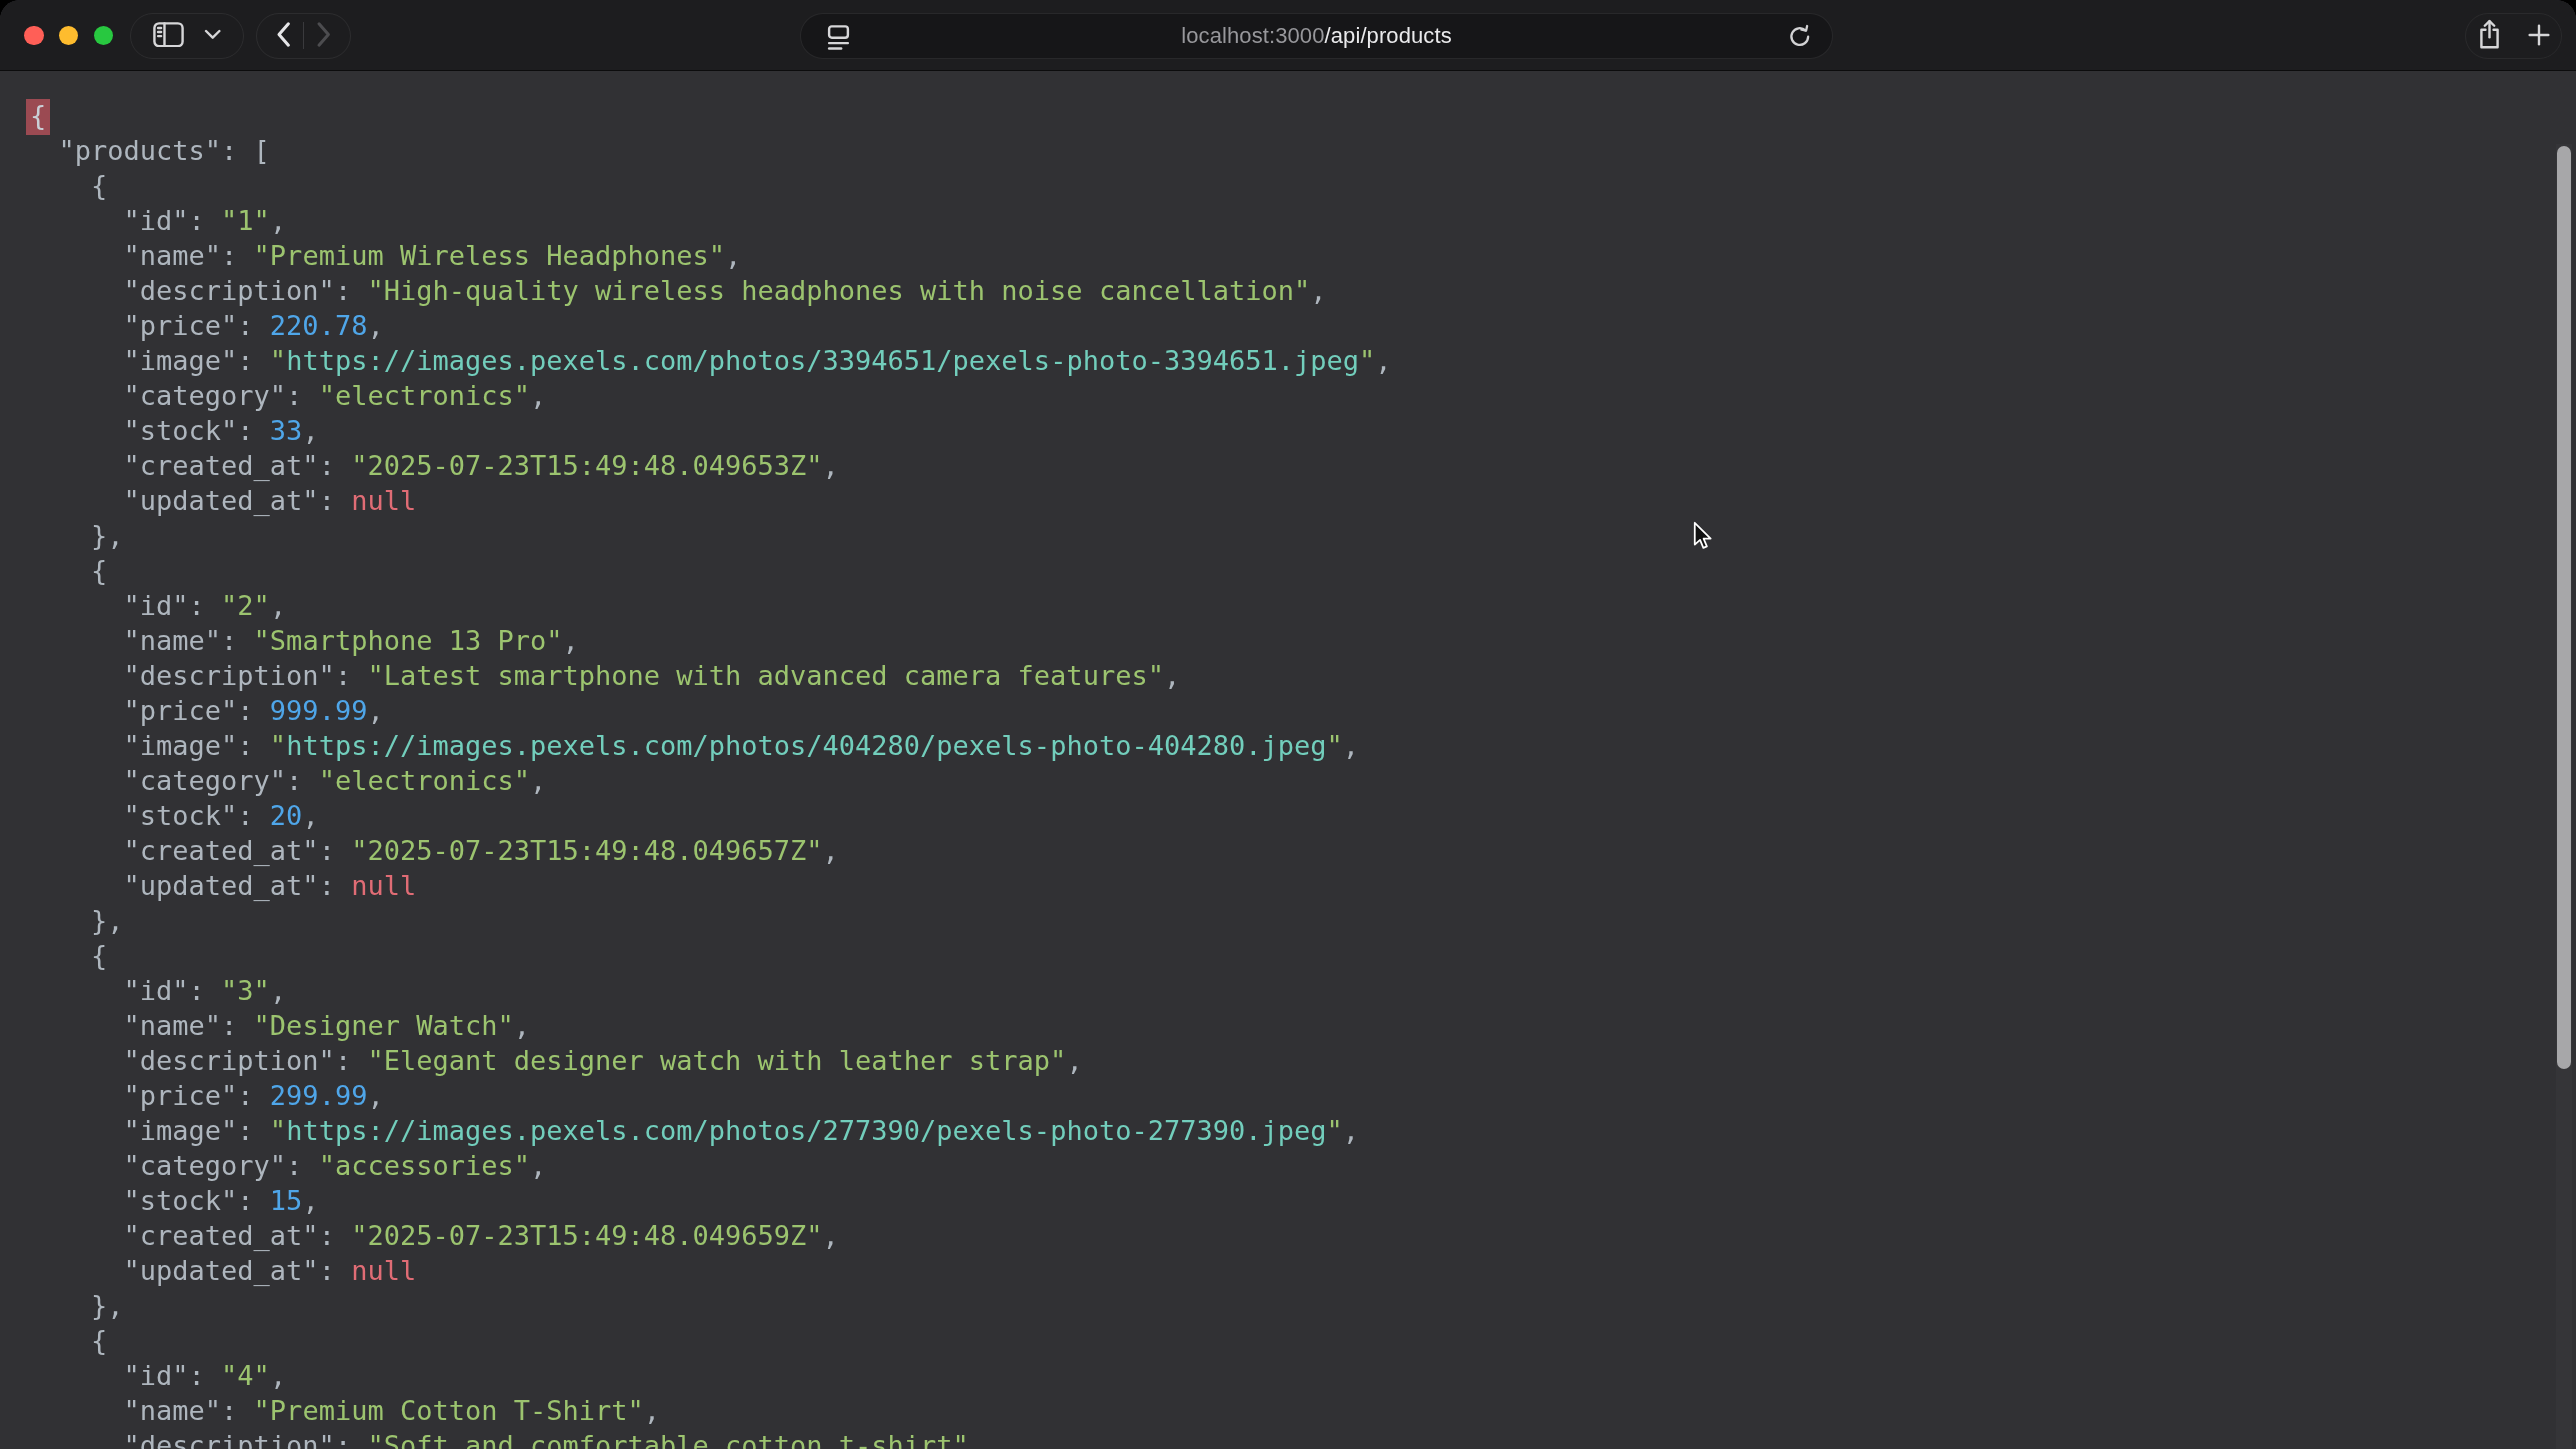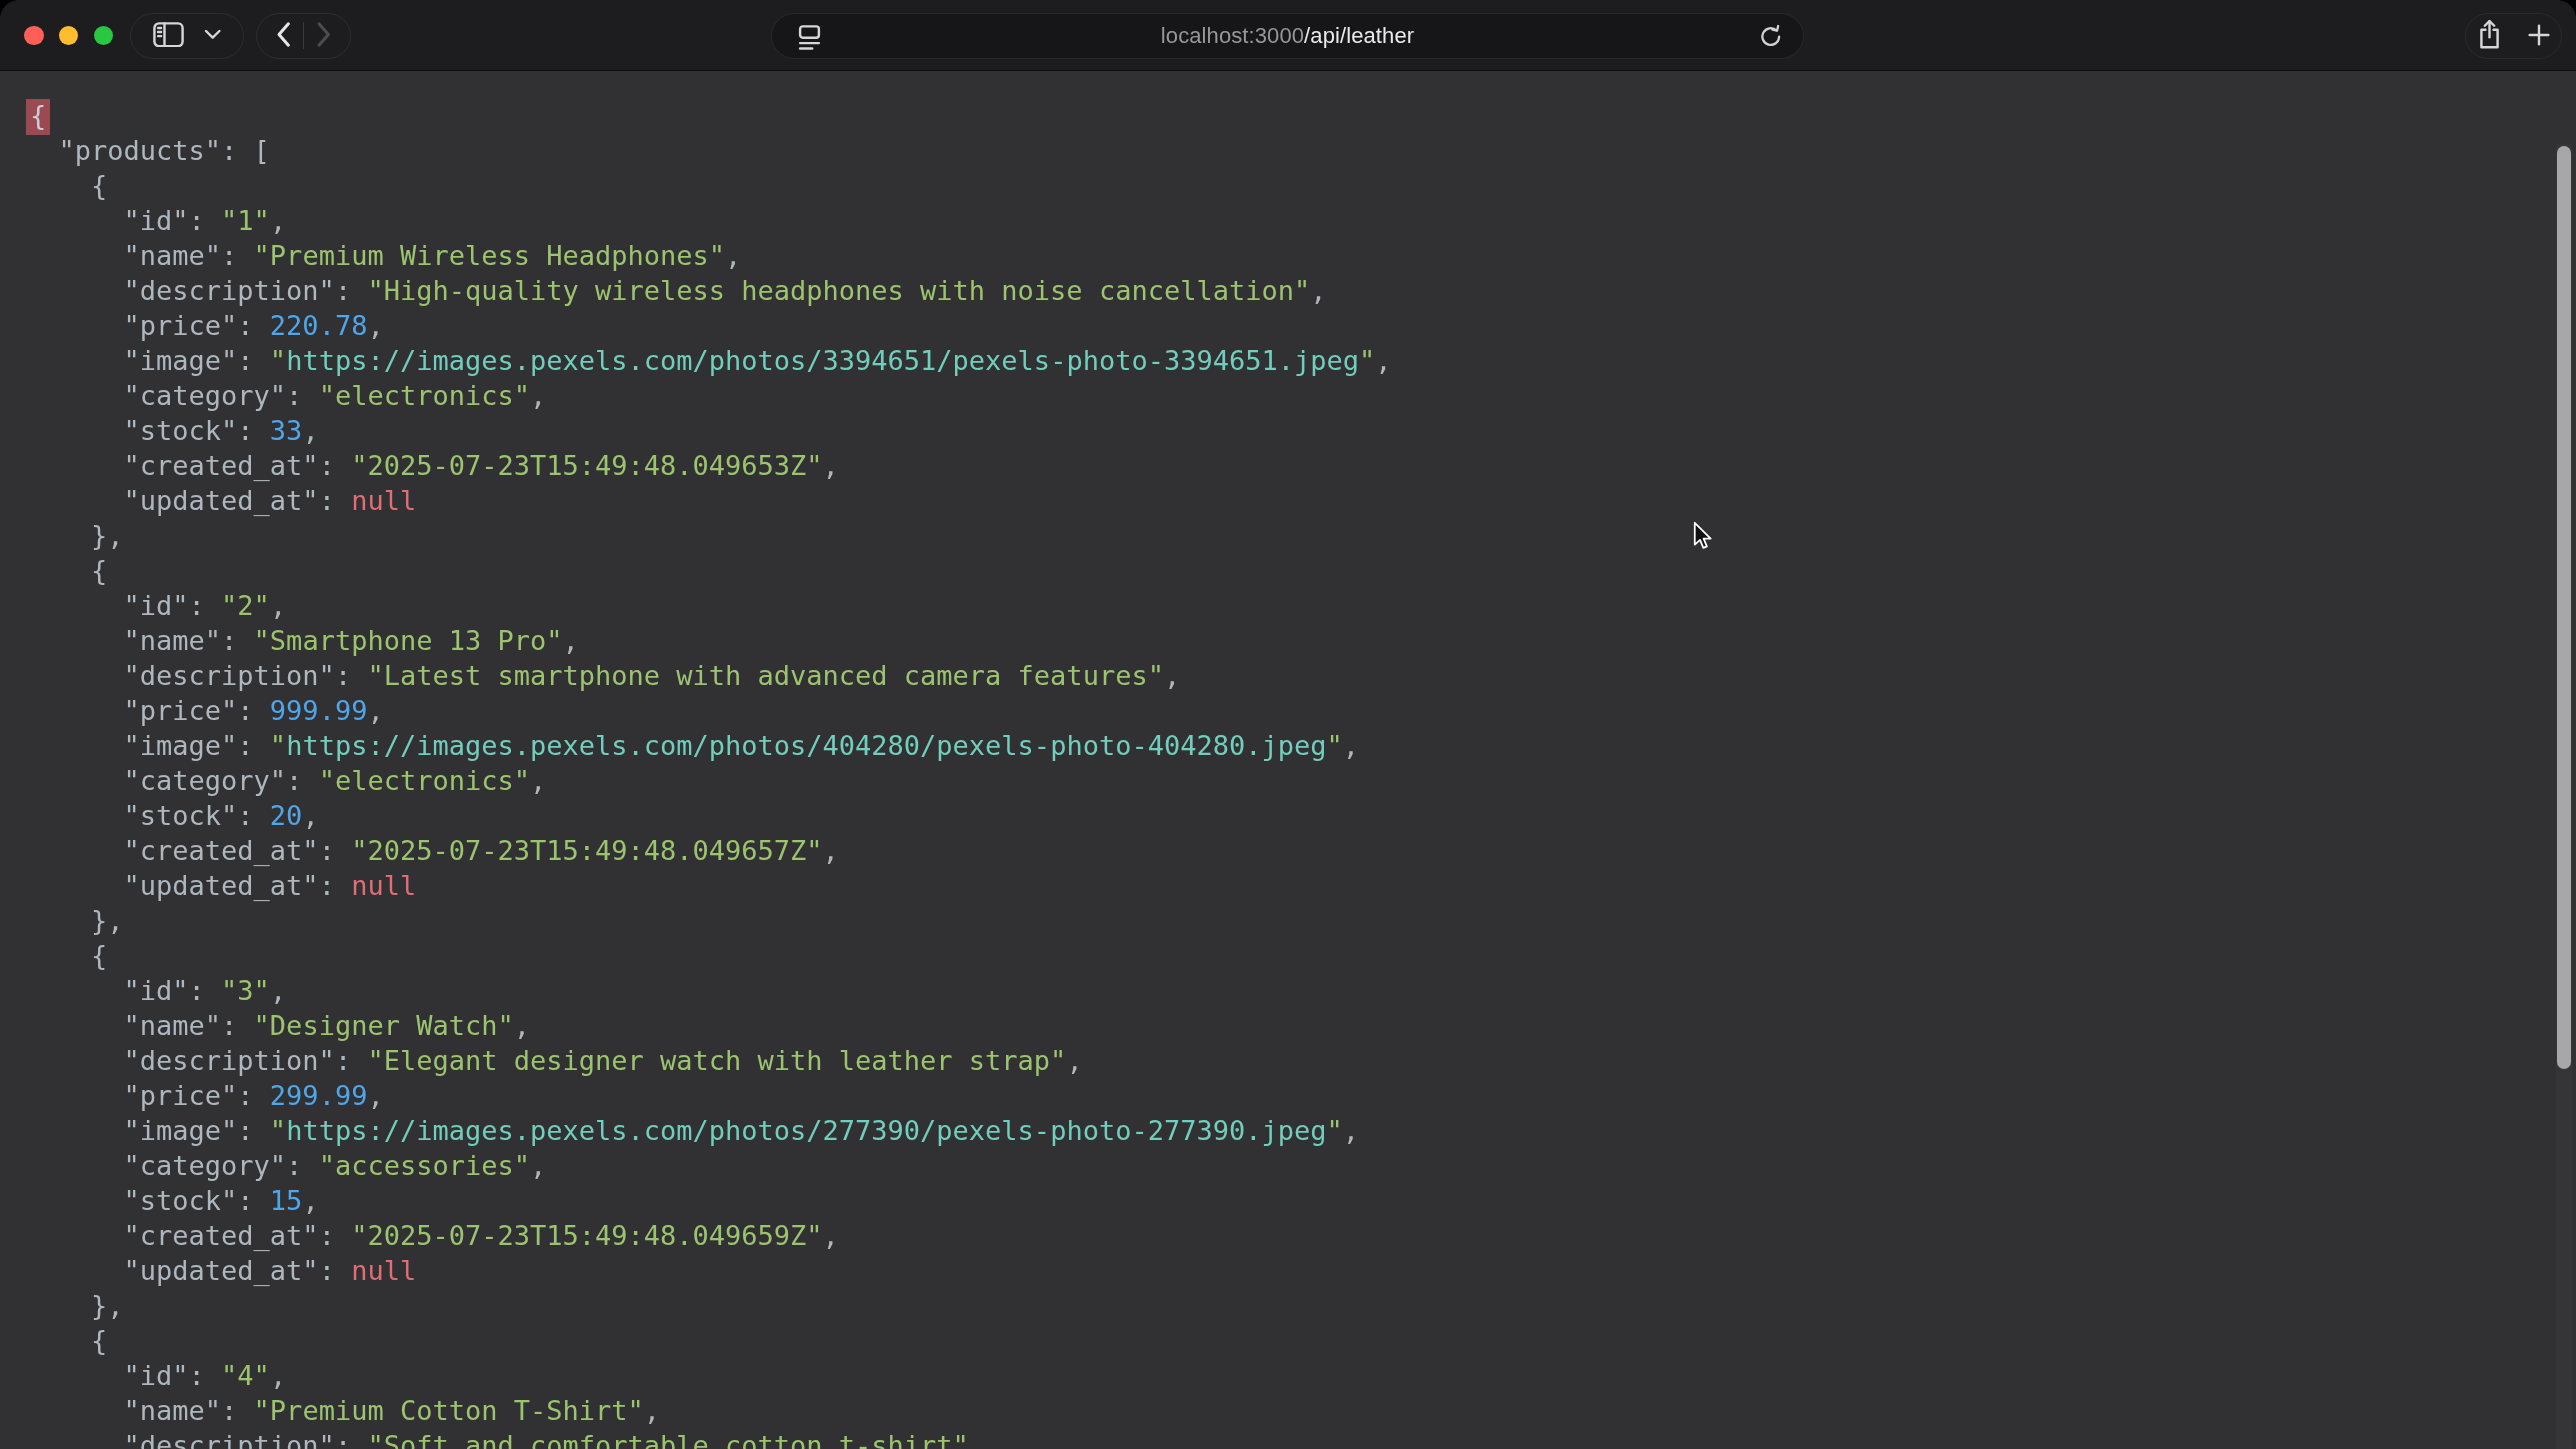--- a/index.html
+++ b/index.html
@@ -29,21 +29,21 @@
     position: absolute; top: 12.7px; height: 46px;
     border: 1.3px solid rgba(255,255,255,0.07);
     border-radius: 24px;
     display: flex; align-items: center; justify-content: center;
   }
   .pill-sidebar { left: 130px; width: 114px; gap: 20px; }
   .pill-nav { left: 256px; width: 95px; gap: 0; }
   .pill-right { left: 2465px; width: 97px; gap: 24px; border-color: rgba(255,255,255,0.06); }
   .nav-divider { width: 1.3px; height: 27px; background: #3a3a3d; margin: 0 10.7px; }
   .addr {
-    position: absolute; left: 771px; top: 12.7px; width: 1033px; height: 46px;
+    position: absolute; left: 800px; top: 12.7px; width: 1033px; height: 46px;
     background: #161618;
     border: 1.3px solid rgba(255,255,255,0.08);
     border-radius: 24px;
   }
   .addr-icon-left { position: absolute; left: 21.5px; top: 9.4px; }
   .addr-reload { position: absolute; right: 17.4px; top: 8px; }
   .addr-text {
     position: absolute; left: 0; right: 0; top: 0; bottom: 0;
     display: flex; align-items: center; justify-content: center;
     font-size: 22px; letter-spacing: 0.1px;
@@ -129,21 +129,21 @@
     <div class="addr">
       <span class="addr-icon-left">
         <svg width="31" height="29.5" viewBox="0 0 46 44">
           <rect class="icon-stroke" x="9" y="5" width="28" height="17" rx="4" stroke-width="3.4"></rect>
           <line class="icon-stroke" x1="9" y1="30" x2="37" y2="30" stroke-width="3.4"></line>
           <line class="icon-stroke" x1="9" y1="38" x2="27" y2="38" stroke-width="3.4"></line>
         </svg>
       </span>
       <span class="addr-text">
         <span class="addr-host">localhost:3000</span>
-          <span class="addr-path">/api/leather</span>
+          <span class="addr-path">/api/products</span>
       </span>
       <span class="addr-reload">
         <svg width="29.5" height="29.5" viewBox="0 0 44 44">
           <path d="M 30.5 12.5 A 12.5 12.5 0 1 0 34.5 22" fill="none" stroke="#d2d2d4" stroke-width="3.4" stroke-linecap="round"></path>
           <polyline points="24.5,11.5 31.5,12.8 33,6" fill="none" stroke="#d2d2d4" stroke-width="3.4" stroke-linecap="round" stroke-linejoin="round"></polyline>
         </svg>
       </span>
     </div>
 
     <div class="pill pill-right">

